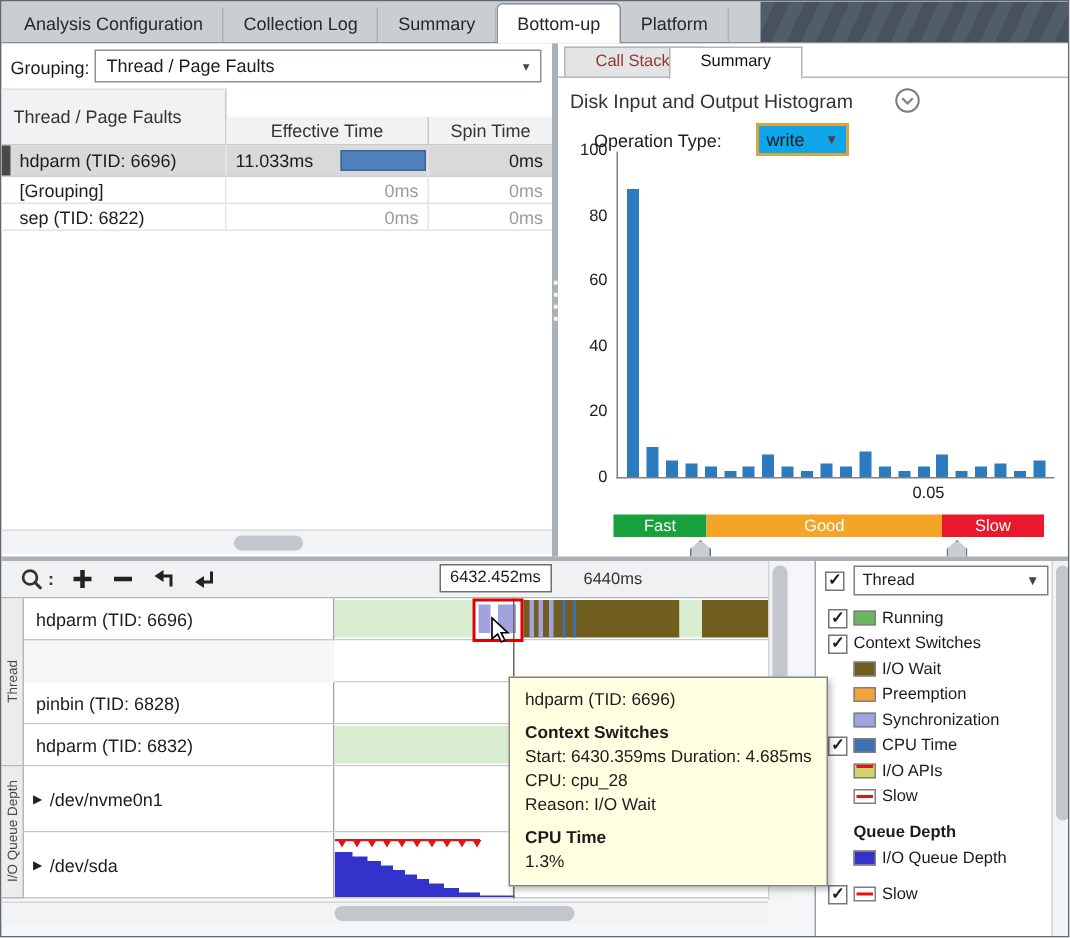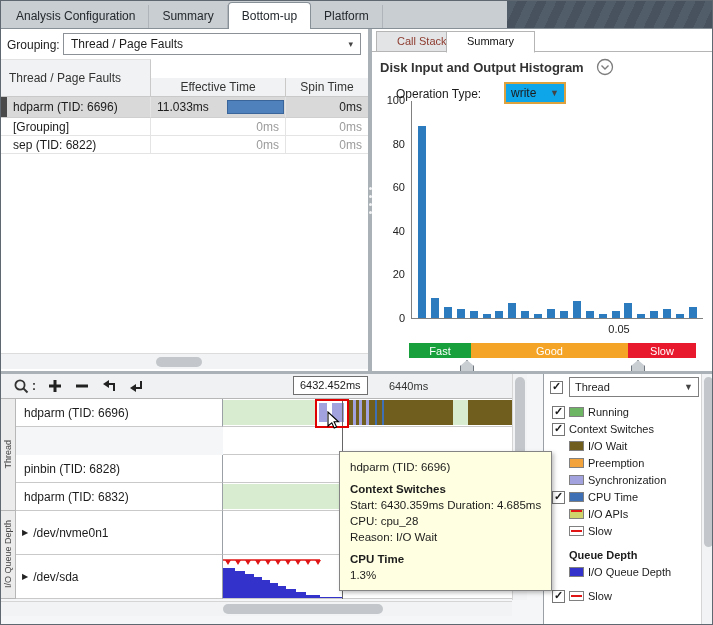--- a/index.html
+++ b/index.html
@@ -38,21 +38,21 @@
 
 .vsplit{position:absolute;left:367px;top:28px;width:4px;height:342px;background:#aab1b7;z-index:3}
 .vsplit .dots{position:absolute;left:0;top:158px;width:4px;display:flex;flex-direction:column;gap:5px;align-items:center}
 .vsplit .dots i{width:3px;height:3px;background:#f4f4f4;border-radius:50%;display:block}
 
 
 .right-panel{position:absolute;left:371px;top:28px;width:342px;height:342px;background:#fff}
 .subtab-line{position:absolute;left:0;top:22px;width:100%;border-bottom:1px solid #b5b5b5}
 .subtab{position:absolute;top:2px;height:21px;padding:3px 20px;font-size:11px;background:#e3e4e5;border:1px solid #b5b5b5;color:#8d3b2f;z-index:2;white-space:nowrap}
 .subtab.active{background:#fff;color:#101010;height:22px;border-bottom:1px solid #fff}
-.hist-title{position:absolute;left:8px;top:31px;font-size:13px;font-weight:bold;color:#333}
+.hist-title{position:absolute;left:8px;top:31px;font-size:13px;font-weight:normal;color:#333}
 .collapse-btn{position:absolute;left:224px;top:29px;width:18px;height:18px;cursor:pointer}
 .op-label{position:absolute;left:24px;top:58px}
 .op-select{position:absolute;left:132px;top:53px;width:62px;height:22px;border:2px solid #dda23e;background:#0ea5e9;display:flex;align-items:center;justify-content:space-between;padding:0 5px}
 .chart{position:absolute;left:39px;top:72px;width:292px;height:218px;border-left:1px solid #808080;border-bottom:1px solid #808080}
 .hbar{position:absolute;bottom:0;width:8px;background:var(--bar_blue)}
 .ytick{position:absolute;left:3px;width:30px;text-align:right;font-size:11px;color:#222}
 .xtick{position:absolute;left:229px;top:294px;width:36px;text-align:center;font-size:11px;color:#222}
 .band{position:absolute;left:37px;top:314px;width:287px;height:15px;display:flex}
 .band>div{height:100%;display:flex;align-items:center;justify-content:center;color:#fff;font-weight:normal;font-size:11px}
 .handle{position:absolute;top:331px;width:14px;height:15px;background:#c9ced3;clip-path:polygon(50% 0,100% 40%,100% 100%,0 100%,0 40%);border:1px solid #6f767d}
@@ -97,20 +97,21 @@
 .tt-b{font-weight:bold}
 </style>
 </head>
 <body>
 
 <div id="app">
 
   <div class="tabbar">
     <div class="tb-stripes"></div>
     <div class="tab">Analysis Configuration</div>
+    <div class="tab">Collection Log</div>
     <div class="tab">Summary</div>
     <div class="tab active">Bottom-up</div>
     <div class="tab">Platform</div>
   </div>
 
   <div class="left-panel">
     <span class="grp-lbl">Grouping:</span>
     <div class="grouping-select">
       <span>Thread / Page Faults</span>
       <span class="caret">▾</span>

